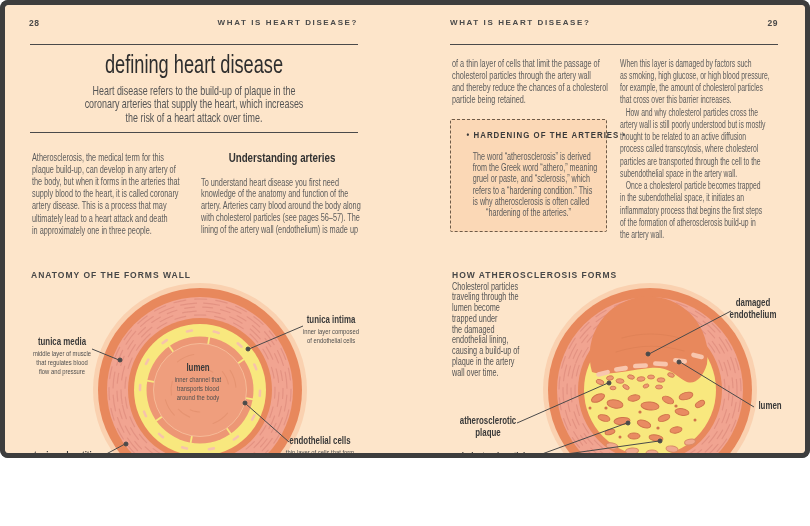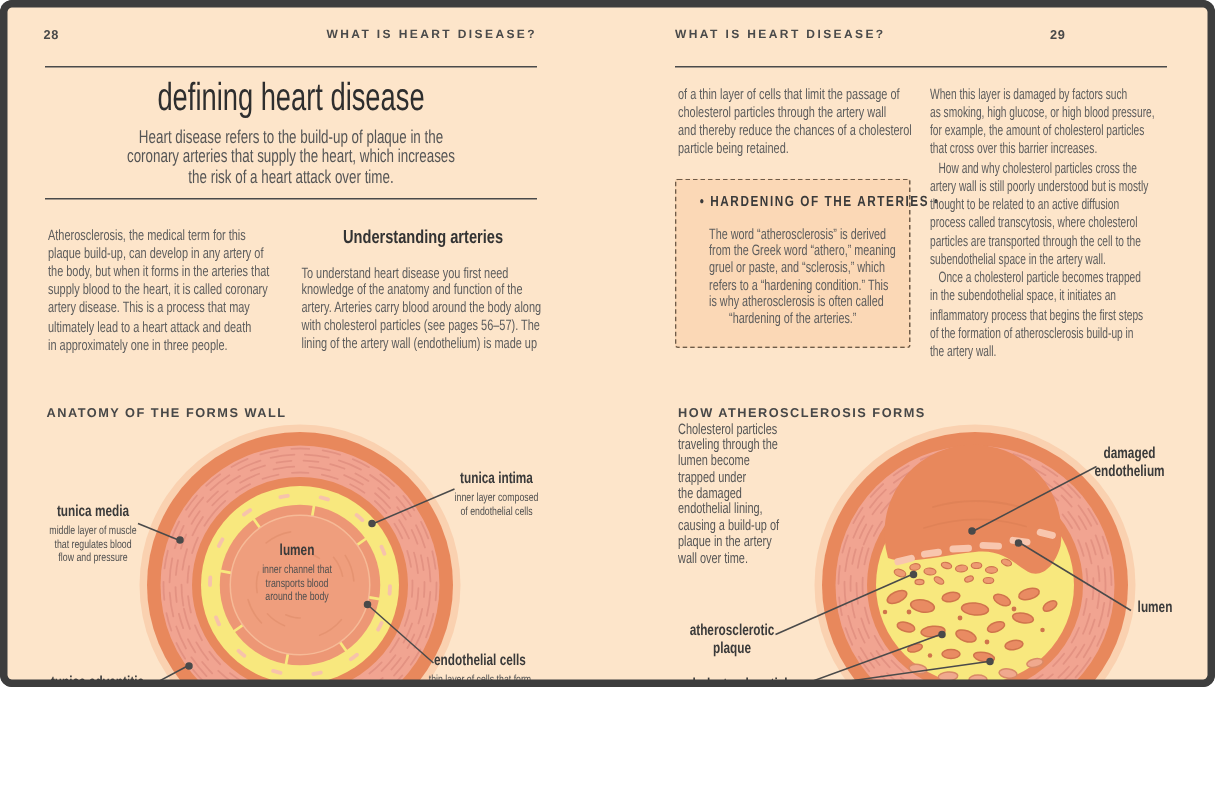--- a/index.html
+++ b/index.html
@@ -234,21 +234,21 @@
     <div class="term">endothelial cells</div>
     <div class="desc">thin layer of cells that form
 the artery wall (endothelium),
 limiting the passage of cholesterol
 particles from the lumen</div>
   </div>
 
   <div class="heart" style="left:181px;top:490px;">♡</div>
 
   <div class="t runhead" style="left:450px;top:18px;">WHAT IS HEART DISEASE?</div>
-  <div class="t pagenum" style="left:700px;top:18px;width:78px;">29</div>
+  <div class="t pagenum" style="left:700px;top:18px;width:78px;text-align:right;">29</div>
   <div class="rule" style="left:450px;top:43.5px;width:328px;"></div>
 
   <div class="t body sx73 ol" style="left:452px;top:57.5px;">of a thin layer of cells that limit the passage of
 cholesterol particles through the artery wall
 and thereby reduce the chances of a cholesterol
 particle being retained.</div>
 
   <div class="box">
     <div class="boxhead sx80 oc">• HARDENING OF THE ARTERIES •</div>
     <div class="boxbody sx72 oc">The word “atherosclerosis” is derived

